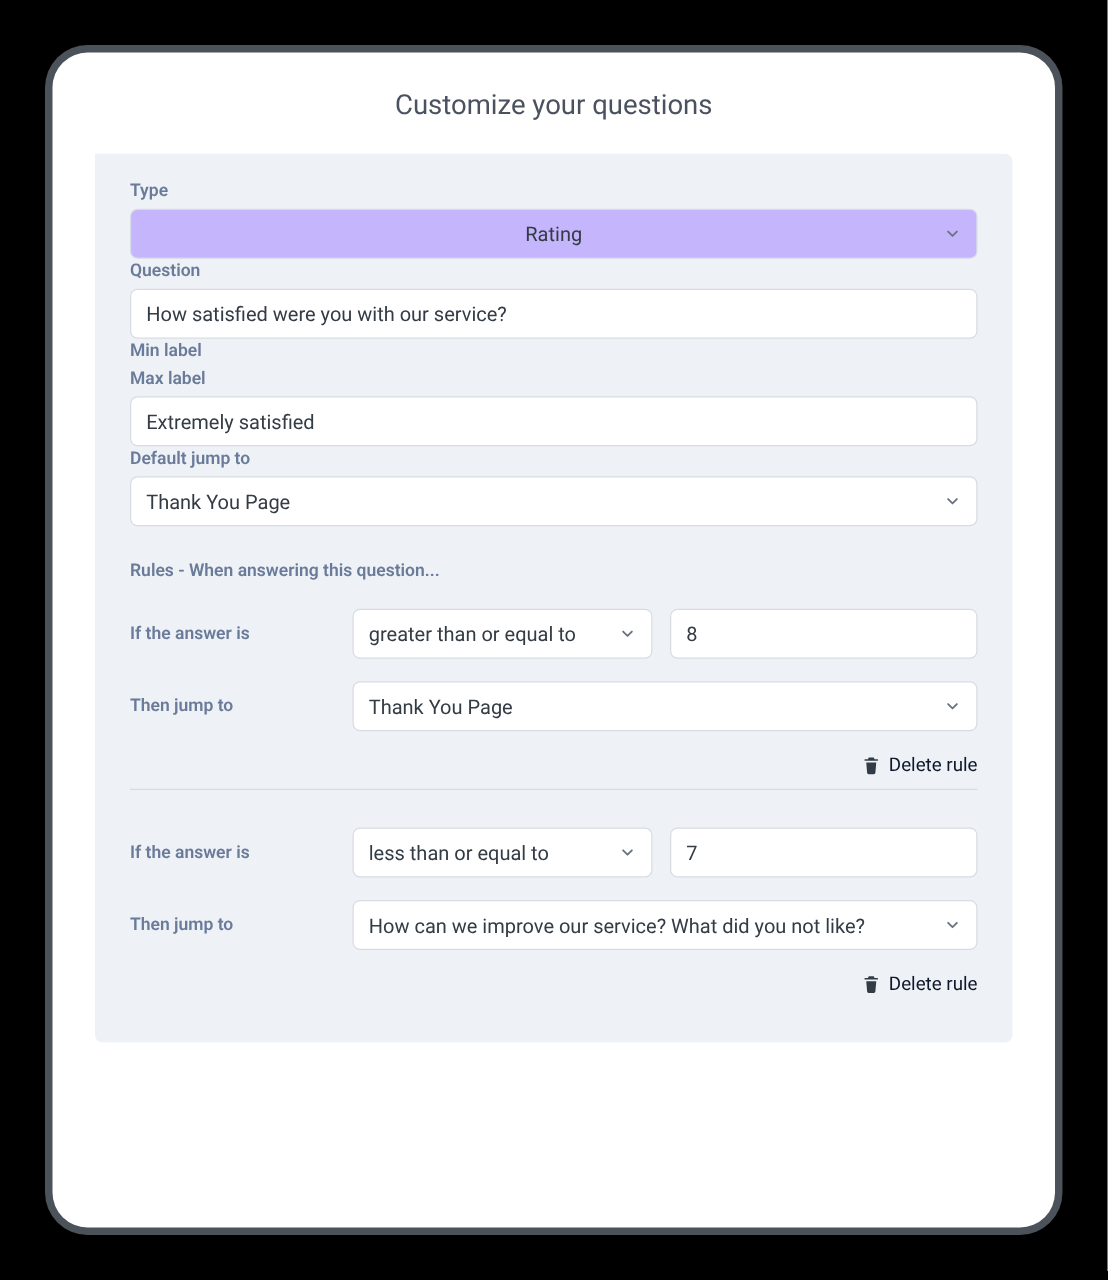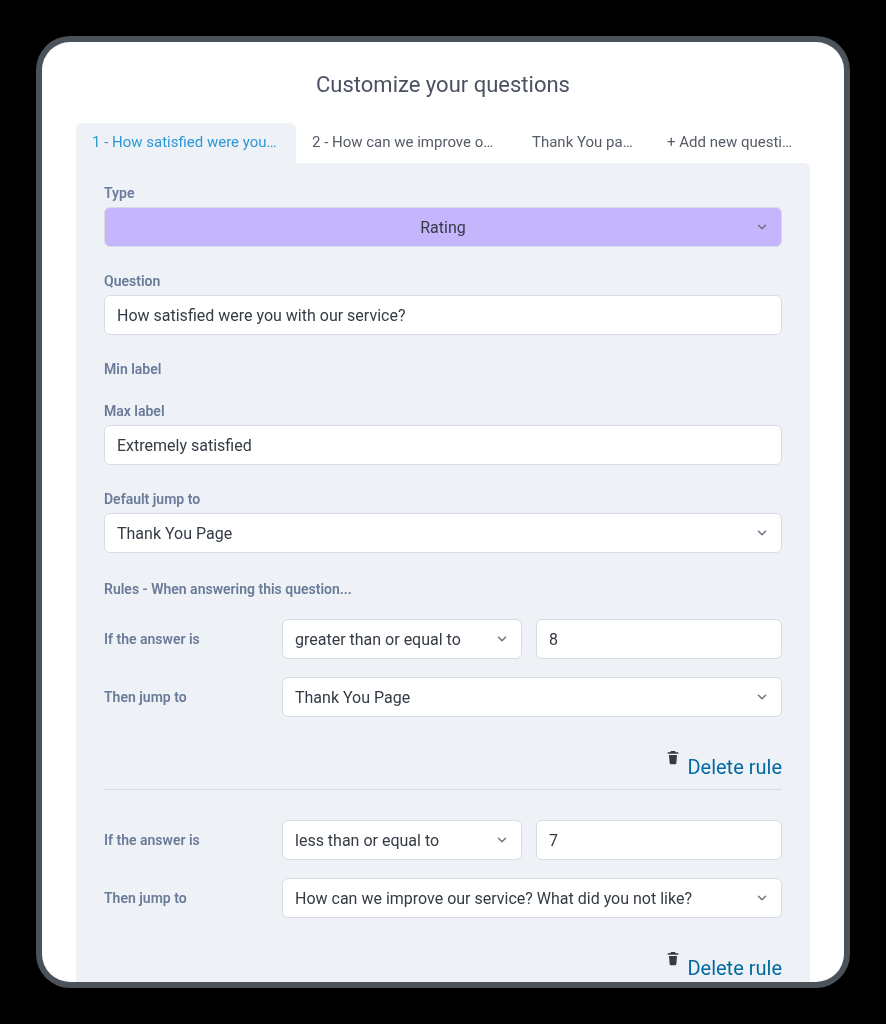--- a/index.html
+++ b/index.html
@@ -63,21 +63,21 @@
   .form-area {
     background: #eef2f7;
     border-radius: 0 6px 6px 6px;
     padding: 22px 28px 28px 28px;
   }
   .field-label {
     font-size: 14px;
     font-weight: 600;
     color: #6a7a99;
     margin-bottom: 6px;
-    margin-top: 26px;
+    margin-top: 2px;
   }
   .field-label:first-child { margin-top: 0; }
   .input-like, .select-like, .select-disabled {
     width: 100%;
     height: 40px;
     border: 1px solid #d7dbe3;
     border-radius: 6px;
     background: #fff;
     padding: 0 12px;
     font-size: 16px;
@@ -131,23 +131,22 @@
     display: flex;
     justify-content: flex-end;
     align-items: center;
     gap: 6px;
     margin-bottom: 10px;
     cursor: pointer;
   }
   .delete-row .trash svg { display: block; }
   .delete-row .trash { color: #333b44; }
   .delete-text {
-    font-size: 20px;
-    color: #0369a1;
-    margin-top: 20px;
+    font-size: 15px;
+    color: #0f172a;
   }
   .rule-divider {
     height: 1px;
     background: #d7dbe3;
     margin: 10px 0 30px 0;
   }
   .add-rule-btn {
     display: inline-flex;
     align-items: center;
     justify-content: center;
@@ -164,26 +163,20 @@
 </style>
 </head>
 <body>
 
 <div class="panel">
   <div class="title-row">
     <div class="title">Customize your questions</div>
     <div class="title-divider"></div>
   </div>
 
-  <div class="tabs">
-    <div class="tab active">1 - How satisfied were you w…</div>
-    <div class="tab">2 - How can we improve our …</div>
-    <div class="tab">Thank You page</div>
-    <div class="tab">+ Add new question</div>
-  </div>
 
   <div class="form-area">
 
     <div class="field-label">Type</div>
     <div class="select-disabled">
       <span>Rating</span>
       <span class="chevron">
         <svg width="14" height="14" viewBox="0 0 24 24" fill="none" stroke="currentColor" stroke-width="2.5" stroke-linecap="round" stroke-linejoin="round">
             <polyline points="6 9 12 15 18 9"></polyline>
           </svg>

